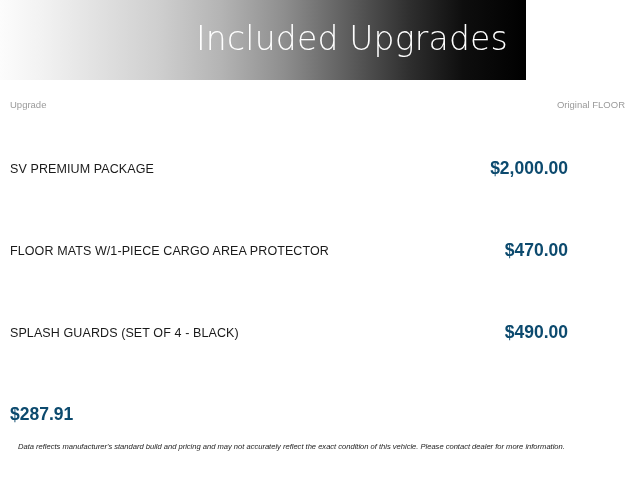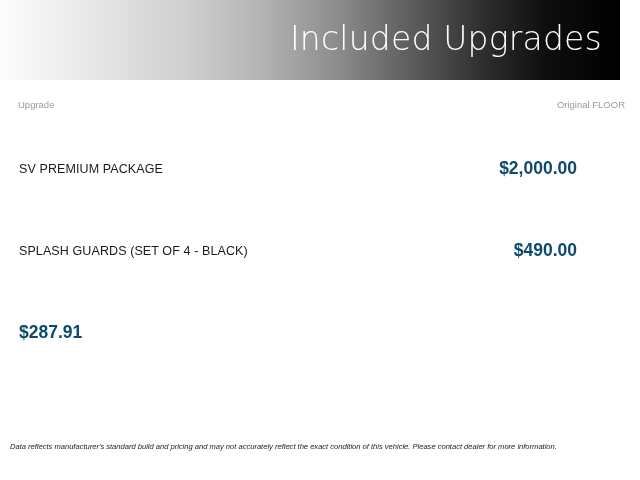--- a/index.html
+++ b/index.html
@@ -18,21 +18,21 @@
     position: relative;
     width: 640px;
     height: 480px;
     background: #ffffff;
     box-sizing: border-box;
   }
 
   
   .header-band {
     position: relative;
-    width: 620px;
+    width: 526px;
     height: 80px;
     background: linear-gradient(
       to right,
       #fcfcfc 0%,
       #f2f2f2 8%,
       #e2e2e2 18%,
       #cfcfcf 30%,
       #b4b4b4 42%,
       #8e8e8e 54%,
       #5e5e5e 66%,
@@ -69,30 +69,28 @@
     display: flex;
     align-items: center;
     justify-content: space-between;
   }
   .col-label {
     font-size: 9.5px;
     color: #9a9a9a;
     font-weight: 400;
     line-height: 1;
     white-space: nowrap;
-    margin-left: 8px;
   }
 
   
   .rows {
     position: absolute;
     top: 128px;
     left: 0;
     width: 583px;
-    padding-left: 9px;
   }
   .upgrade-row {
     height: 82px;
     box-sizing: border-box;
     padding: 0 15px 0 10px;
     display: flex;
     align-items: center;
     justify-content: space-between;
     background: #ffffff;
   }
@@ -125,20 +123,21 @@
     box-sizing: border-box;
     padding: 0 12px 0 10px;
   }
   .disclaimer-text {
     font-size: 7.6px;
     font-style: italic;
     color: #1c1c1c;
     line-height: 1.2;
     white-space: nowrap;
     letter-spacing: -0.02px;
+    margin-left: 8px;
   }
 </style>
 </head>
 <body>
 
 <div class="page">
 
   <div class="header-band">
     <div class="header-title">Included Upgrades</div>
   </div>
@@ -148,20 +147,24 @@
     <div class="col-label">Original FLOOR</div>
   </div>
 
   <div class="rows">
 
     <div class="upgrade-row">
       <div class="upgrade-name">SV PREMIUM PACKAGE</div>
       <div class="upgrade-price">$2,000.00</div>
     </div>
 
+    <div class="upgrade-row">
+      <div class="upgrade-name">FLOOR MATS W/1-PIECE CARGO AREA PROTECTOR</div>
+      <div class="upgrade-price">$470.00</div>
+    </div>
 
     <div class="upgrade-row">
       <div class="upgrade-name">SPLASH GUARDS (SET OF 4 - BLACK)</div>
       <div class="upgrade-price">$490.00</div>
     </div>
 
     <div class="upgrade-row">
       <div class="upgrade-price">$287.91</div>
     </div>
 

